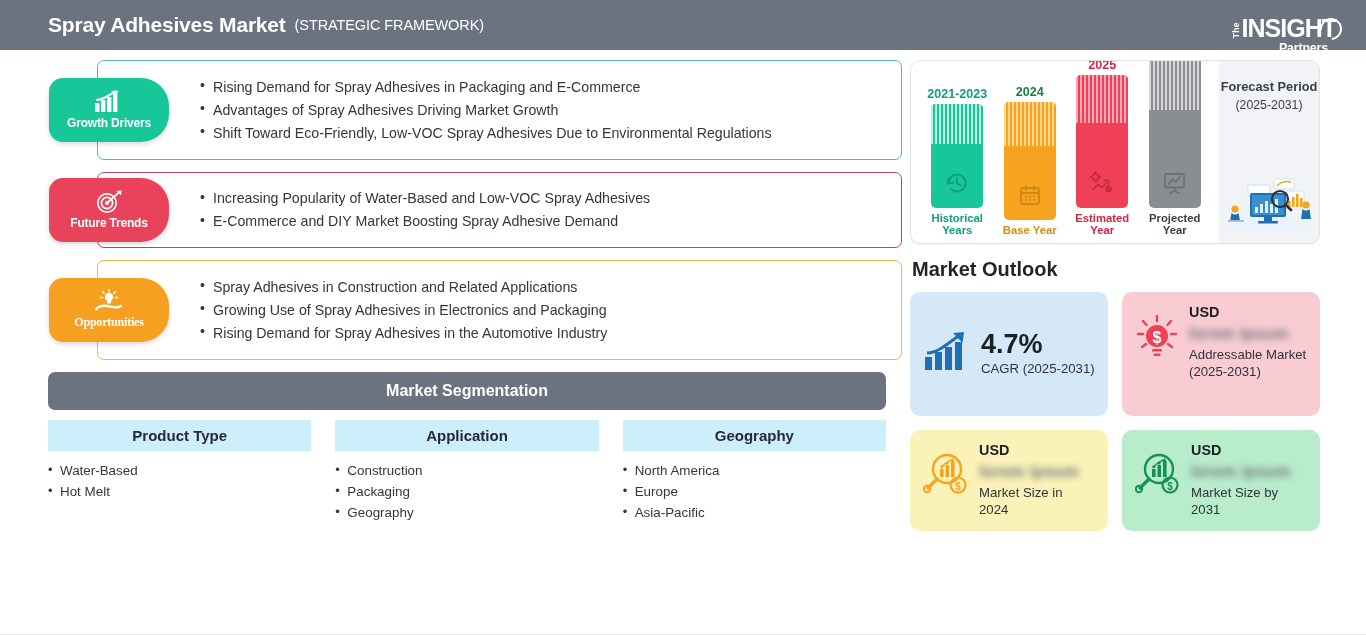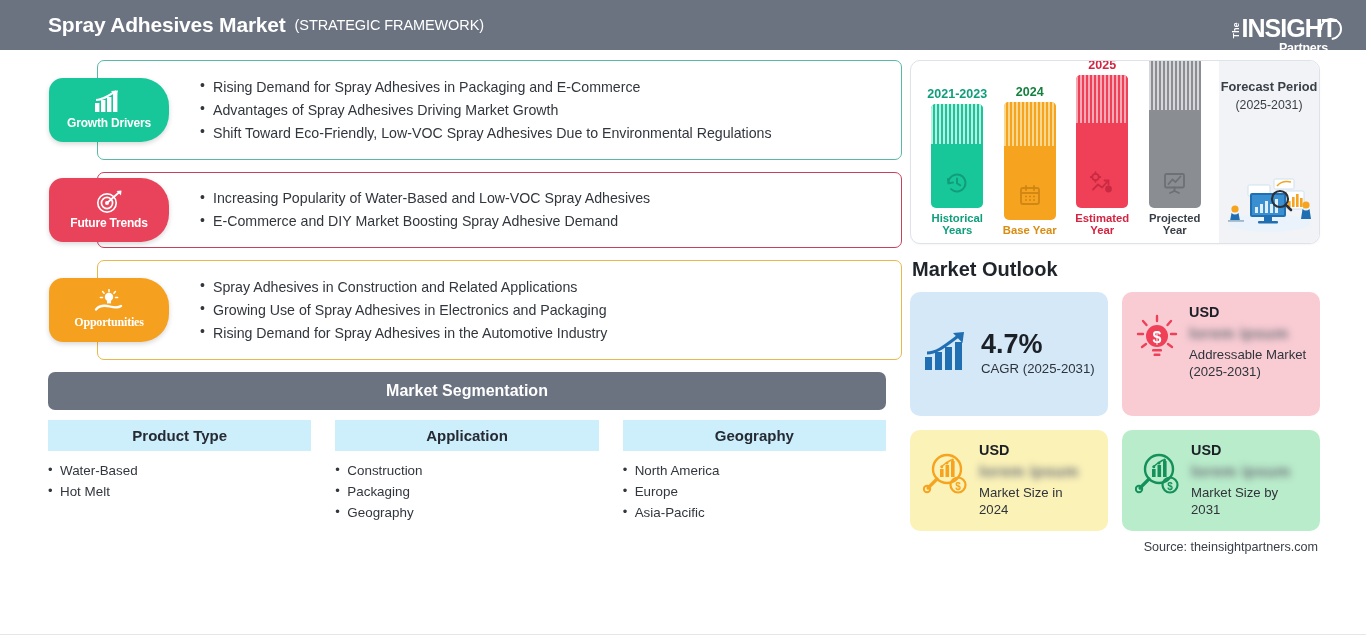--- a/index.html
+++ b/index.html
@@ -552,17 +552,16 @@
         </span>
         <div class="ocard-body">
           <div class="ocard-usd">USD</div>
           <div class="ocard-blur">lorem ipsum</div>
           <div class="ocard-cap">Market Size by 2031</div>
         </div>
       </div>
 
     </div>
 
-    <div class="source">Source: theinsightpartners.com</div>
   </div>
 </div>
 
 <div class="bottom-rule"></div>
 
 </body></html>

